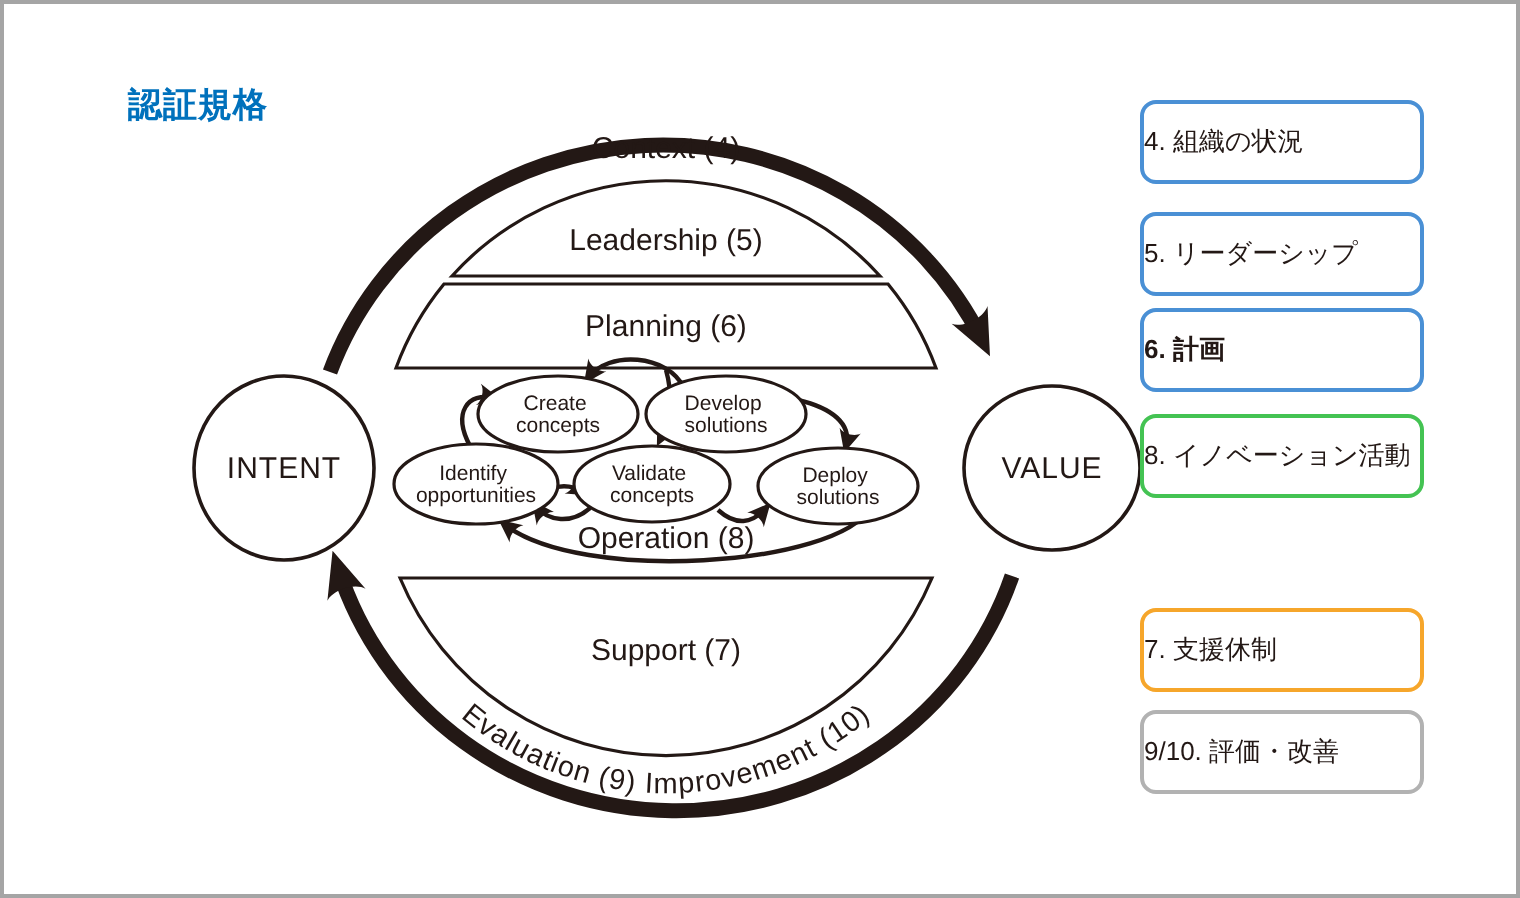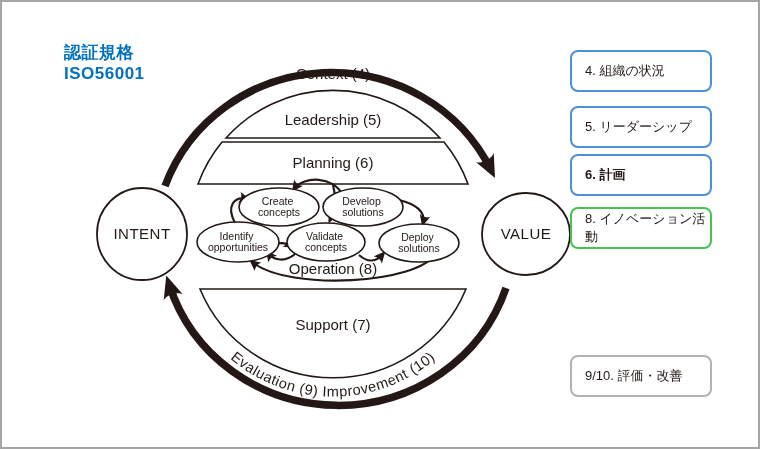--- a/index.html
+++ b/index.html
@@ -14,31 +14,30 @@
   .diagram{position:absolute;left:0;top:0;}
   .diagram text{fill:#231815;}
   .sec-label{font-size:15px;}
   .node-label{font-size:15px;letter-spacing:0.5px;}
   .oval-label{font-size:10.5px;}
   .curve-label{font-size:14.5px;letter-spacing:0.5px;}
   .legend-box{
     position:absolute;left:568px;width:142px;height:42px;
     background:#ffffff;border:2px solid #999;border-radius:8px;
     box-sizing:border-box;display:flex;align-items:center;
-    padding-left:13px;font-size:13px;color:#231815;
+    font-size:13px;color:#231815;
   }
 </style>
 </head>
 <body>
 
 <div class="frame">
 
   <div class="title" id="titleBlock" style="color: rgb(0, 113, 188);">
     <div>認証規格</div>
-    <div>ISO56001</div>
   </div>
 
   <svg class="diagram" width="760" height="449" viewBox="0 0 760 449">
     <defs>
       <marker id="ahBig" markerUnits="userSpaceOnUse" markerWidth="26" markerHeight="26" refX="15" refY="12" orient="auto">
         <path d="M1,2 L24,12 L1,22 C5.5,18 5.5,6 1,2 Z" fill="#231815"></path>
       </marker>
       <marker id="ahSmall" markerUnits="userSpaceOnUse" markerWidth="13" markerHeight="13" refX="8.5" refY="6.5" orient="auto">
         <path d="M0.5,1 L12,6.5 L0.5,12 C3,9.5 3,3.5 0.5,1 Z" fill="#231815"></path>
       </marker>
@@ -120,17 +119,20 @@
   </div>
   <div class="legend-box" style="top: 104px; border-color: rgb(74, 144, 213);">
     <span>5. リーダーシップ</span>
   </div>
   <div class="legend-box" style="top: 152px; border-color: rgb(74, 144, 213); font-weight: bold;">
     <span>6. 計画</span>
   </div>
   <div class="legend-box" style="top: 205px; border-color: rgb(68, 195, 83);">
     <span>8. イノベーション活動</span>
   </div>
+  <div class="legend-box" style="top: 302px; border-color: rgb(246, 166, 43);">
+    <span>7. 支援休制</span>
+  </div>
   <div class="legend-box" style="top: 353px; border-color: rgb(178, 178, 178);">
     <span>9/10. 評価・改善</span>
   </div>
 
 </div>
 
 </body></html>

